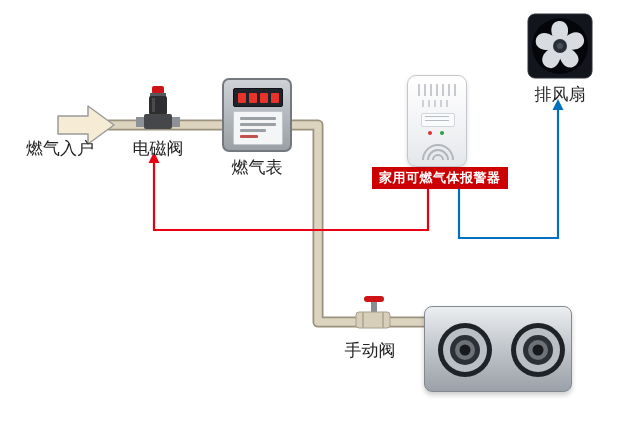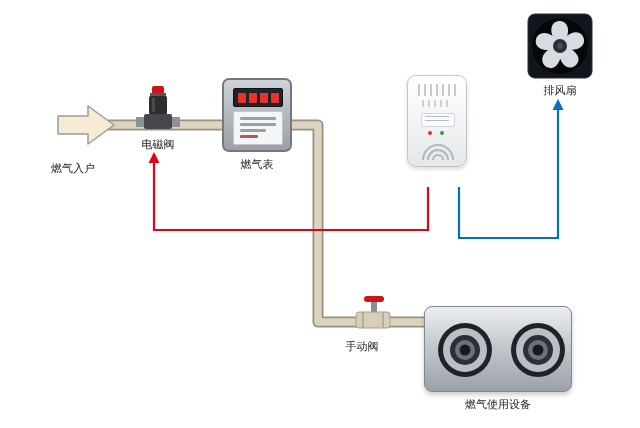--- a/index.html
+++ b/index.html
@@ -10,21 +10,21 @@
     --alarm-label-bg: #cc0000;
     --alarm-label-text: #ffffff;
   }
   html,body{margin:0;padding:0;background:#fff;}
   .diagram{
     position:relative;width:640px;height:428px;background:#ffffff;
     font-family:"DejaVu Sans","Liberation Sans",sans-serif;overflow:hidden;
   }
   .layer{position:absolute;left:0;top:0;width:640px;height:428px;}
   .lbl{
-    position:absolute;font-size:11px;color:#222;text-align:center;
+    position:absolute;font-size:17px;color:#222;text-align:center;
     line-height:1.2;white-space:nowrap;
   }
   .alarm-caption{
     position:absolute;left:372px;top:167px;
     background:var(--alarm-label-bg);color:var(--alarm-label-text);
     font-size:13px;font-weight:bold;padding:2px 7px;letter-spacing:0.5px;
   }
   .dev{position:absolute;}
   
   .meter{
@@ -188,20 +188,20 @@
     </svg>
     <svg class="burner b2" width="56" height="56" viewBox="0 0 56 56">
       <circle cx="28" cy="28" r="27" fill="#1f2328"></circle>
       <circle cx="28" cy="28" r="22" fill="#b9bfc5"></circle>
       <circle cx="28" cy="28" r="15" fill="#2c3036"></circle>
       <circle cx="28" cy="28" r="10" fill="#6d7278"></circle>
       <circle cx="28" cy="28" r="5.5" fill="#17191d"></circle>
     </svg>
   </div>
 
-  <div class="lbl" style="left:40px;top:138px;width:66px;margin-top:24px;">燃气入户</div>
+  <div class="lbl" style="left:26px;top:138px;width:66px;">燃气入户</div>
   <div class="lbl" style="left:132px;top:138px;width:52px;">电磁阀</div>
   <div class="lbl" style="left:230px;top:158px;width:54px;font-family:Liberation Serif, serif;">燃气表</div>
+  <div class="alarm-caption">家用可燃气体报警器</div>
   <div class="lbl" style="left:527px;top:84px;width:66px;">排风扇</div>
-  <div class="lbl" style="left:336px;top:340px;width:52px;">手动阀</div>
-  <div class="lbl" style="left:424px;top:398px;width:148px;">燃气使用设备</div>
+  <div class="lbl" style="left:344px;top:340px;width:52px;">手动阀</div>
 
 </div>
 
 </body></html>

